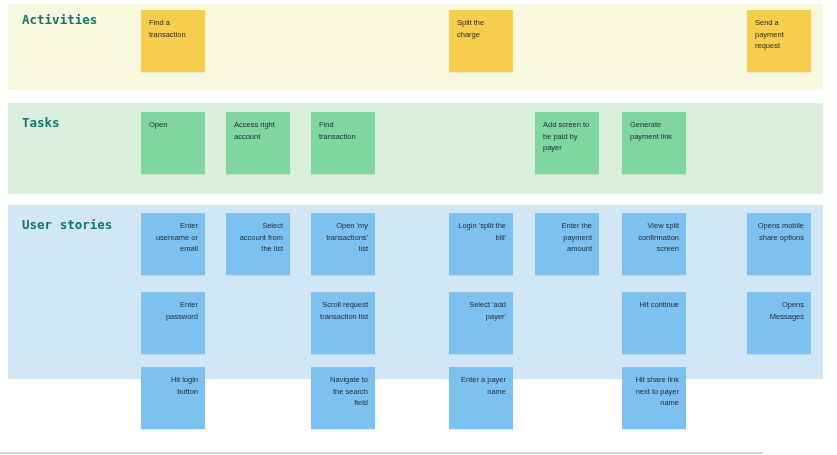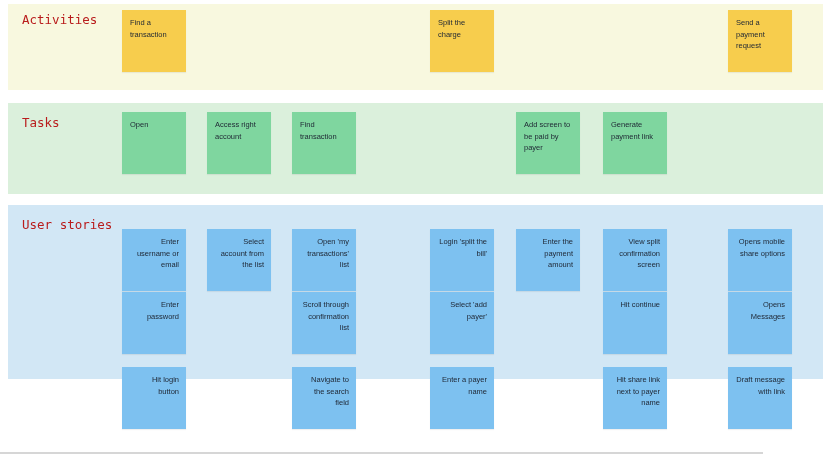--- a/index.html
+++ b/index.html
@@ -3,37 +3,37 @@
 <meta charset="utf-8">
 <style>
   html,body{margin:0;padding:0;background:#ffffff;}
   .board{position:relative;width:837px;height:455px;background:#ffffff;overflow:hidden;
          font-family:"Liberation Sans", sans-serif;}
   .lane{position:absolute;left:8px;width:815px;}
   .lane-activities{top:4px;height:86px;background:#F8F8DF;}
   .lane-tasks{top:103px;height:91px;background:#DBF0DC;}
   .lane-stories{top:205px;height:174px;background:#D2E7F5;text-align:right;}
   .lane-label{position:absolute;left:14px;font-family:"DejaVu Sans Mono", monospace;
-              font-weight:normal;font-size:12.5px;color:#b91c1c;white-space:nowrap;}
+              font-weight:bold;font-size:12.5px;color:#0f766e;white-space:nowrap;}
   .lane-activities .lane-label{top:8px;}
   .lane-tasks .lane-label{top:12px;}
   .lane-stories .lane-label{top:12px;}
   .sticky{position:absolute;width:64px;height:62px;box-sizing:border-box;
           padding:7px 7px 0 8px;font-size:7.5px;line-height:1.55;color:#1e2633;
-          overflow:hidden;box-shadow:0 1px 1px rgba(0,0,0,0.06);}
+          overflow:hidden;box-shadow:0 1px 1px rgba(0,0,0,0.06);margin-left:19px;}
   .sticky-yellow{background:#F7CD4D;}
   .sticky-green{background:#7FD69F;}
   .sticky-blue{background:#7DC1F0;}
   
   .c0{left:114px}.c1{left:199px}.c2{left:284px}.c3{left:422px}
   .c4{left:508px}.c5{left:595px}.c6{left:720px}
   
   .ra{top:6px}   
   .rt{top:9px}   
-  .r0{top:24px}.r1{top:87px}.r2{top:162px} 
+  .r0{top:8px}.r1{top:87px}.r2{top:162px} 
   .bottom-edge{position:absolute;left:0;top:452px;width:763px;height:2px;
                background:#d6d6d6;}
 </style>
 </head>
 <body>
 
 <div class="board">
 
   <div class="lane lane-activities">
     <div class="lane-label">Activities</div>
@@ -56,26 +56,25 @@
 
     <div class="sticky sticky-blue c0 r0">Enter username or email</div>
     <div class="sticky sticky-blue c1 r0">Select account from the list</div>
     <div class="sticky sticky-blue c2 r0">Open 'my transactions' list</div>
     <div class="sticky sticky-blue c3 r0">Login 'split the bill'</div>
     <div class="sticky sticky-blue c4 r0">Enter the payment amount</div>
     <div class="sticky sticky-blue c5 r0">View split confirmation screen</div>
     <div class="sticky sticky-blue c6 r0">Opens mobile share options</div>
 
     <div class="sticky sticky-blue c0 r1">Enter password</div>
-    <div class="sticky sticky-blue c2 r1">Scroll through confirmation list</div>
+    <div class="sticky sticky-blue c2 r1">Scroll request transaction list</div>
     <div class="sticky sticky-blue c3 r1">Select 'add payer'</div>
     <div class="sticky sticky-blue c5 r1">Hit continue</div>
     <div class="sticky sticky-blue c6 r1">Opens Messages</div>
 
     <div class="sticky sticky-blue c0 r2">Hit login button</div>
     <div class="sticky sticky-blue c2 r2">Navigate to the search field</div>
     <div class="sticky sticky-blue c3 r2">Enter a payer name</div>
     <div class="sticky sticky-blue c5 r2">Hit share link next to payer name</div>
-    <div class="sticky sticky-blue c6 r2">Draft message with link</div>
   </div>
 
   <div class="bottom-edge"></div>
 </div>
 
 </body></html>

